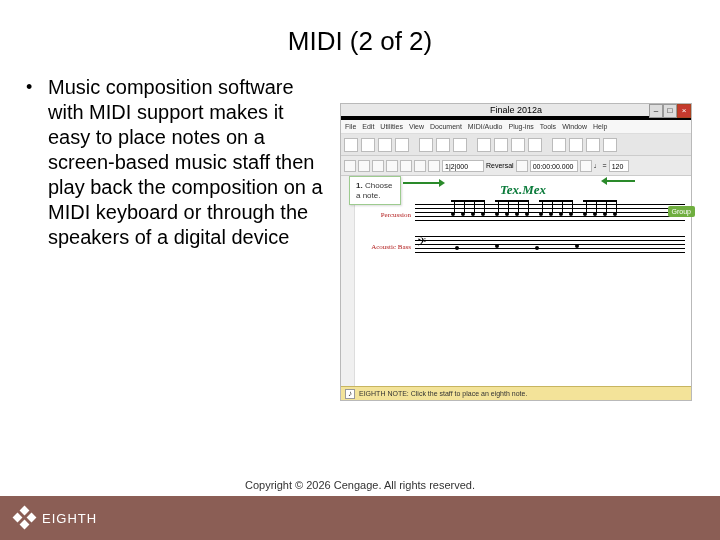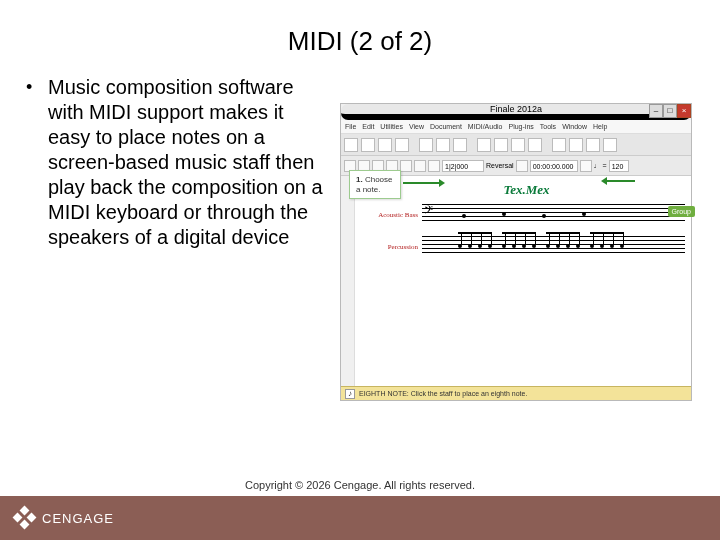--- a/index.html
+++ b/index.html
@@ -48,27 +48,26 @@
     border: 1px solid #b9b9b9;
     background: #f0f0f0;
     width: 352px;
     height: 298px;
     font-size: 8px;
     position: relative;
   }
   .titlebar {
     height: 16px;
     background: #e8e8e8;
-    border-bottom: 6px solid #000000;
+    border-bottom: 4px solid #000000;
     display: flex;
     align-items: center;
     justify-content: center;
     position: relative;
     font-size: 9px;
-    border-radius: 7px;
   }
   .win-btns {
     position: absolute;
     right: 0; top: 0;
     display: flex;
     height: 16px;
   }
   .win-btn {
     width: 14px; height: 14px;
     border: 1px solid #999;
@@ -126,21 +125,20 @@
     background: #fff;
     font-size: 7px;
     padding: 0 2px;
     line-height: 12px;
   }
   .score-area {
     position: relative;
     background: #fff;
     height: 210px;
     display: flex;
-    gap: 7px;
   }
   .score-left {
     width: 14px;
     background: #f0f0f0;
     border-right: 1px solid #ddd;
     font-size: 5px;
     color: #888;
     writing-mode: vertical-rl;
     text-align: center;
   }
@@ -237,21 +235,21 @@
   .callout {
     position: absolute;
     background: #fff;
     border: 1px solid #9dcb8f;
     padding: 4px 6px;
     font-size: 8px;
     color: #333;
     line-height: 1.2;
     box-shadow: 1px 1px 2px rgba(0,0,0,0.15);
   }
-  .callout-1 { left: 8px; top: 66px; width: 52px; }
+  .callout-1 { left: 8px; top: 72px; width: 52px; }
   .callout-2 { right: -6px; top: 60px; width: 62px; }
   .arrow {
     position: absolute;
     height: 2px;
     background: #2a8a2a;
   }
   .arrow::after {
     content: "";
     position: absolute;
     right: -4px; top: -3px;
@@ -387,40 +385,20 @@
         <span class="tb2-btn"></span>
         <span style="font-size:7px">♩ =</span>
         <span class="tb2-field" style="width:20px">120</span>
       </div>
 
       <div class="score-area">
         <div class="score-left"></div>
         <div class="score-main">
           <div class="score-title">Tex.Mex</div>
 
-
-          <div class="staff-row">
-            <div class="instr-label">Acoustic Bass</div>
-            <div class="staff">
-              <div class="staff-lines">
-                  <div class="staff-line"></div>
-                  <div class="staff-line"></div>
-                  <div class="staff-line"></div>
-                  <div class="staff-line"></div>
-                  <div class="staff-line"></div>
-                </div>
-              <span class="clef" style="font-size:14px;top:0">𝄢</span>
-              <div class="notes-area">
-                <div class="note" style="left:10px;top:10px"></div>
-                <div class="note" style="left:50px;top:8px"></div>
-                <div class="note" style="left:90px;top:10px"></div>
-                <div class="note" style="left:130px;top:8px"></div>
-              </div>
-            </div>
-          </div>
 
           <div class="staff-row">
             <div class="instr-label">Percussion</div>
             <div class="staff">
               <div class="staff-lines">
                   <div class="staff-line"></div>
                   <div class="staff-line"></div>
                   <div class="staff-line"></div>
                   <div class="staff-line"></div>
                   <div class="staff-line"></div>
@@ -458,20 +436,40 @@
                   <div class="note-stem" style="left:141px;top:-4px"></div>
                 <div class="note" style="left:148px;top:8px"></div>
                   <div class="note-stem" style="left:151px;top:-4px"></div>
                 <div class="note" style="left:158px;top:8px"></div>
                   <div class="note-stem" style="left:161px;top:-4px"></div>
                 <div class="note" style="left:168px;top:8px"></div>
                   <div class="note-stem" style="left:171px;top:-4px"></div>
               </div>
             </div>
           </div>
+
+          <div class="staff-row">
+            <div class="instr-label">Acoustic Bass</div>
+            <div class="staff">
+              <div class="staff-lines">
+                  <div class="staff-line"></div>
+                  <div class="staff-line"></div>
+                  <div class="staff-line"></div>
+                  <div class="staff-line"></div>
+                  <div class="staff-line"></div>
+                </div>
+              <span class="clef" style="font-size:14px;top:0">𝄢</span>
+              <div class="notes-area">
+                <div class="note" style="left:10px;top:10px"></div>
+                <div class="note" style="left:50px;top:8px"></div>
+                <div class="note" style="left:90px;top:10px"></div>
+                <div class="note" style="left:130px;top:8px"></div>
+              </div>
+            </div>
+          </div>
         </div>
       </div>
 
       <div class="statusbar">
         <span class="status-icon">♪</span>
         <span>EIGHTH NOTE: Click the staff to place an eighth note.</span>
       </div>
 
       <div class="callout callout-1">
         <b>1.</b>
@@ -491,15 +489,15 @@
 </div>
 
 <div class="footer">
   <div class="brand">
     <div class="brand-icon">
       <span style="left:0;top:7px;transform:rotate(45deg)"></span>
       <span style="left:7px;top:0;transform:rotate(45deg)"></span>
       <span style="left:14px;top:7px;transform:rotate(45deg)"></span>
       <span style="left:7px;top:14px;transform:rotate(45deg)"></span>
     </div>
-    <div class="brand-text">CENGAGE</div>
+    <div class="brand-text">EIGHTH</div>
   </div>
 </div>
 
 </body></html>

